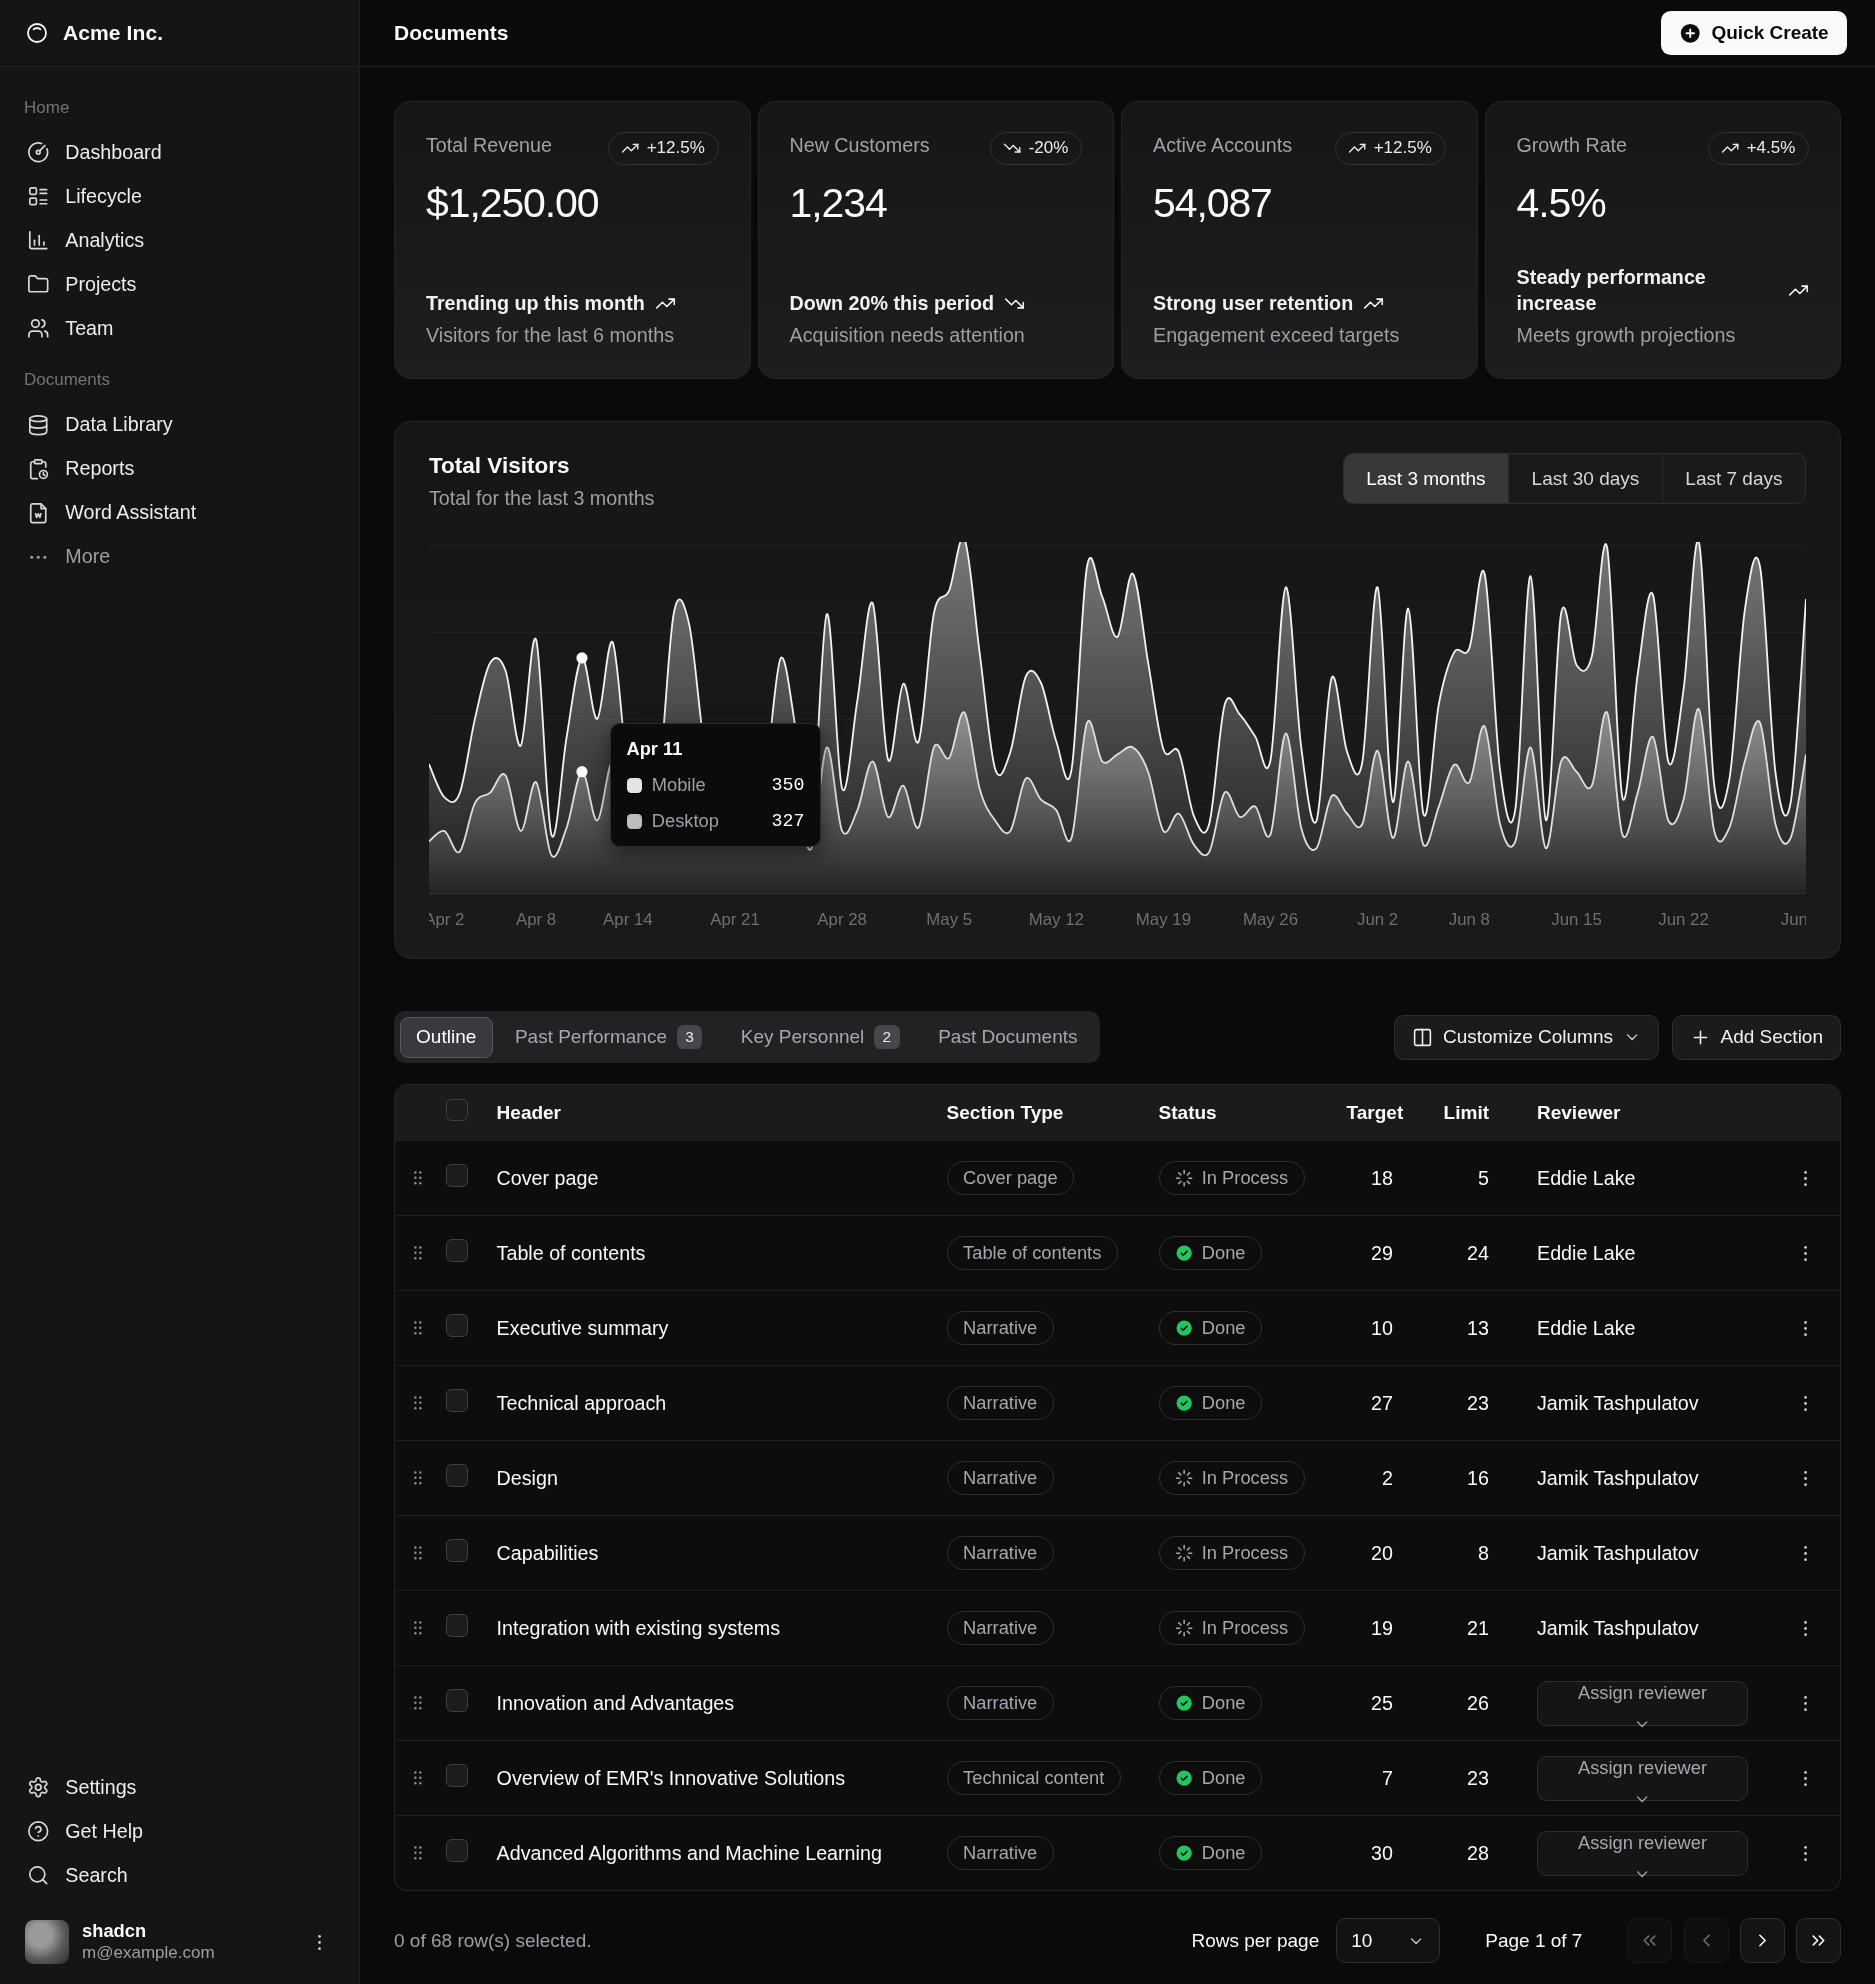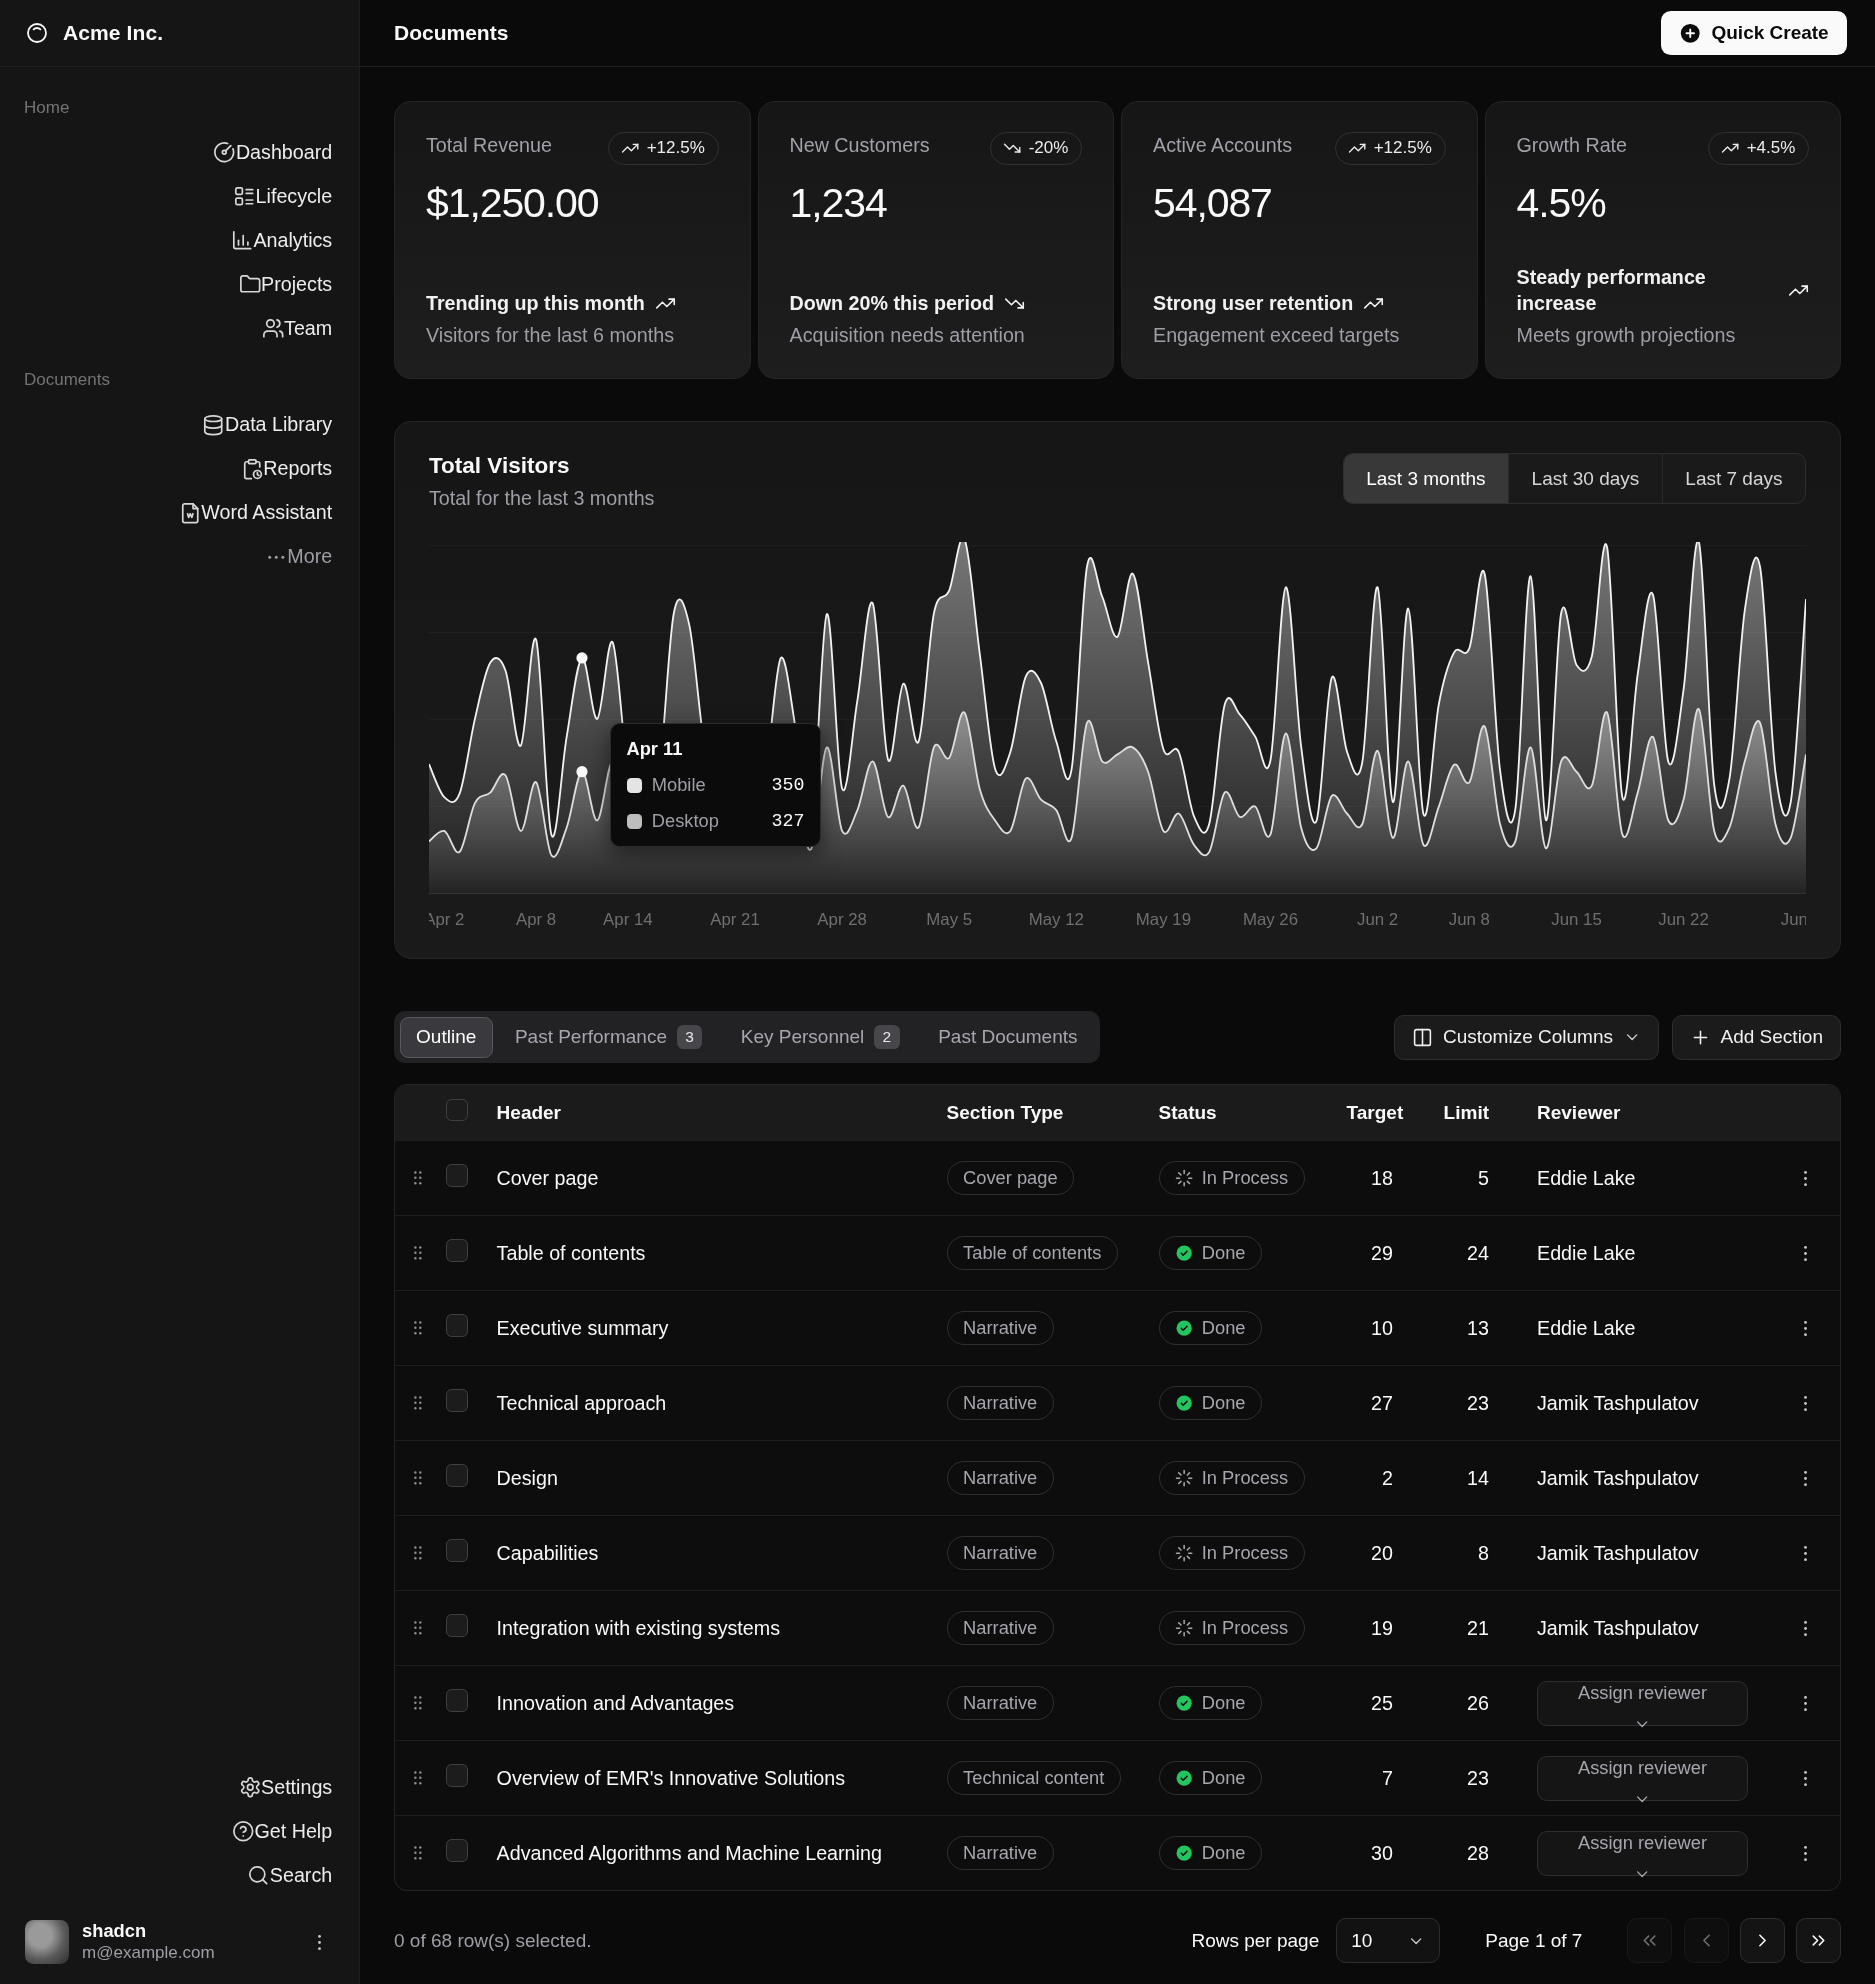--- a/index.html
+++ b/index.html
@@ -12,21 +12,21 @@
   .icon { display:inline-flex; flex:none; }
   .icon svg { width:100%; height:100%; display:block; }
 
   
   .sidebar { width:360px; height:100%; background:#151515; display:flex; flex-direction:column; border-right:0.7px solid #1f1f1f; }
   .side-header { height:67px; display:flex; align-items:center; gap:14px; padding:0 25px; border-bottom:0.7px solid #202020; flex:none; }
   .side-header .icon { width:24px; height:24px; color:#fafafa; }
   .brand { font-size:21px; font-weight:700; letter-spacing:0.1px; }
   .side-nav { flex:1; padding:11.2px 17px; overflow:hidden; }
   .side-section-label { font-size:17px; color:#737373; padding:19.7px 7px 12.7px; }
-  .side-item { display:flex; align-items:center; gap:0; height:44px; padding:0 9.8px; border-radius:8.4px; font-size:19.7px; color:#ededed; cursor:pointer;justify-content:flex-end; }
+  .side-item { display:flex; align-items:center; gap:16px; height:44px; padding:0 9.8px; border-radius:8.4px; font-size:19.7px; color:#ededed; cursor:pointer; }
   .side-item .icon { width:22.5px; height:22.5px; color:#d8d8d8; }
   .side-item.muted, .side-item.muted .icon { color:#9e9ea7; }
   .side-footer { padding:8.4px 17px 14px; flex:none; }
   .user-row { display:flex; align-items:center; gap:12.7px; margin-top:15.5px; padding:7px 8.4px; border-radius:9.8px; cursor:pointer; }
   .avatar { width:44px; height:44px; border-radius:8.4px; flex:none;
     background:radial-gradient(circle at 35% 35%, #9a9a9a 0 28%, #595959 60%, #2e2e2e 100%); }
   .user-meta { flex:1; min-width:0; }
   .user-name { font-size:18.3px; font-weight:600; line-height:1.2; }
   .user-email { font-size:17px; color:#9e9ea7; line-height:1.25; }
   .kebab-btn { width:28px; height:28px; display:flex; align-items:center; justify-content:center; color:#c9c9c9; background:none; border:none; cursor:pointer; }
@@ -720,21 +720,21 @@
                     <path d="M18 12h4"></path>
                     <path d="m4.9 4.9 2.9 2.9"></path>
                     <path d="m16.2 16.2 2.9 2.9"></path>
                     <path d="m4.9 19.1 2.9-2.9"></path>
                     <path d="m16.2 7.8 2.9-2.9"></path>
                   </svg>
                 </span>
                 <span>In Process</span>
               </span></div>
             <div class="cell c-right">2</div>
-            <div class="cell c-right">14</div>
+            <div class="cell c-right">16</div>
             <div class="cell c-reviewer"><span>Jamik Tashpulatov</span></div>
             <div class="cell c-actions">
               <button class="kebab-btn">
                 <span class="icon">
                   <svg viewBox="0 0 24 24" fill="currentColor">
                     <circle cx="12" cy="5" r="1.6"></circle>
                     <circle cx="12" cy="12" r="1.6"></circle>
                     <circle cx="12" cy="19" r="1.6"></circle>
                   </svg>
                 </span>

